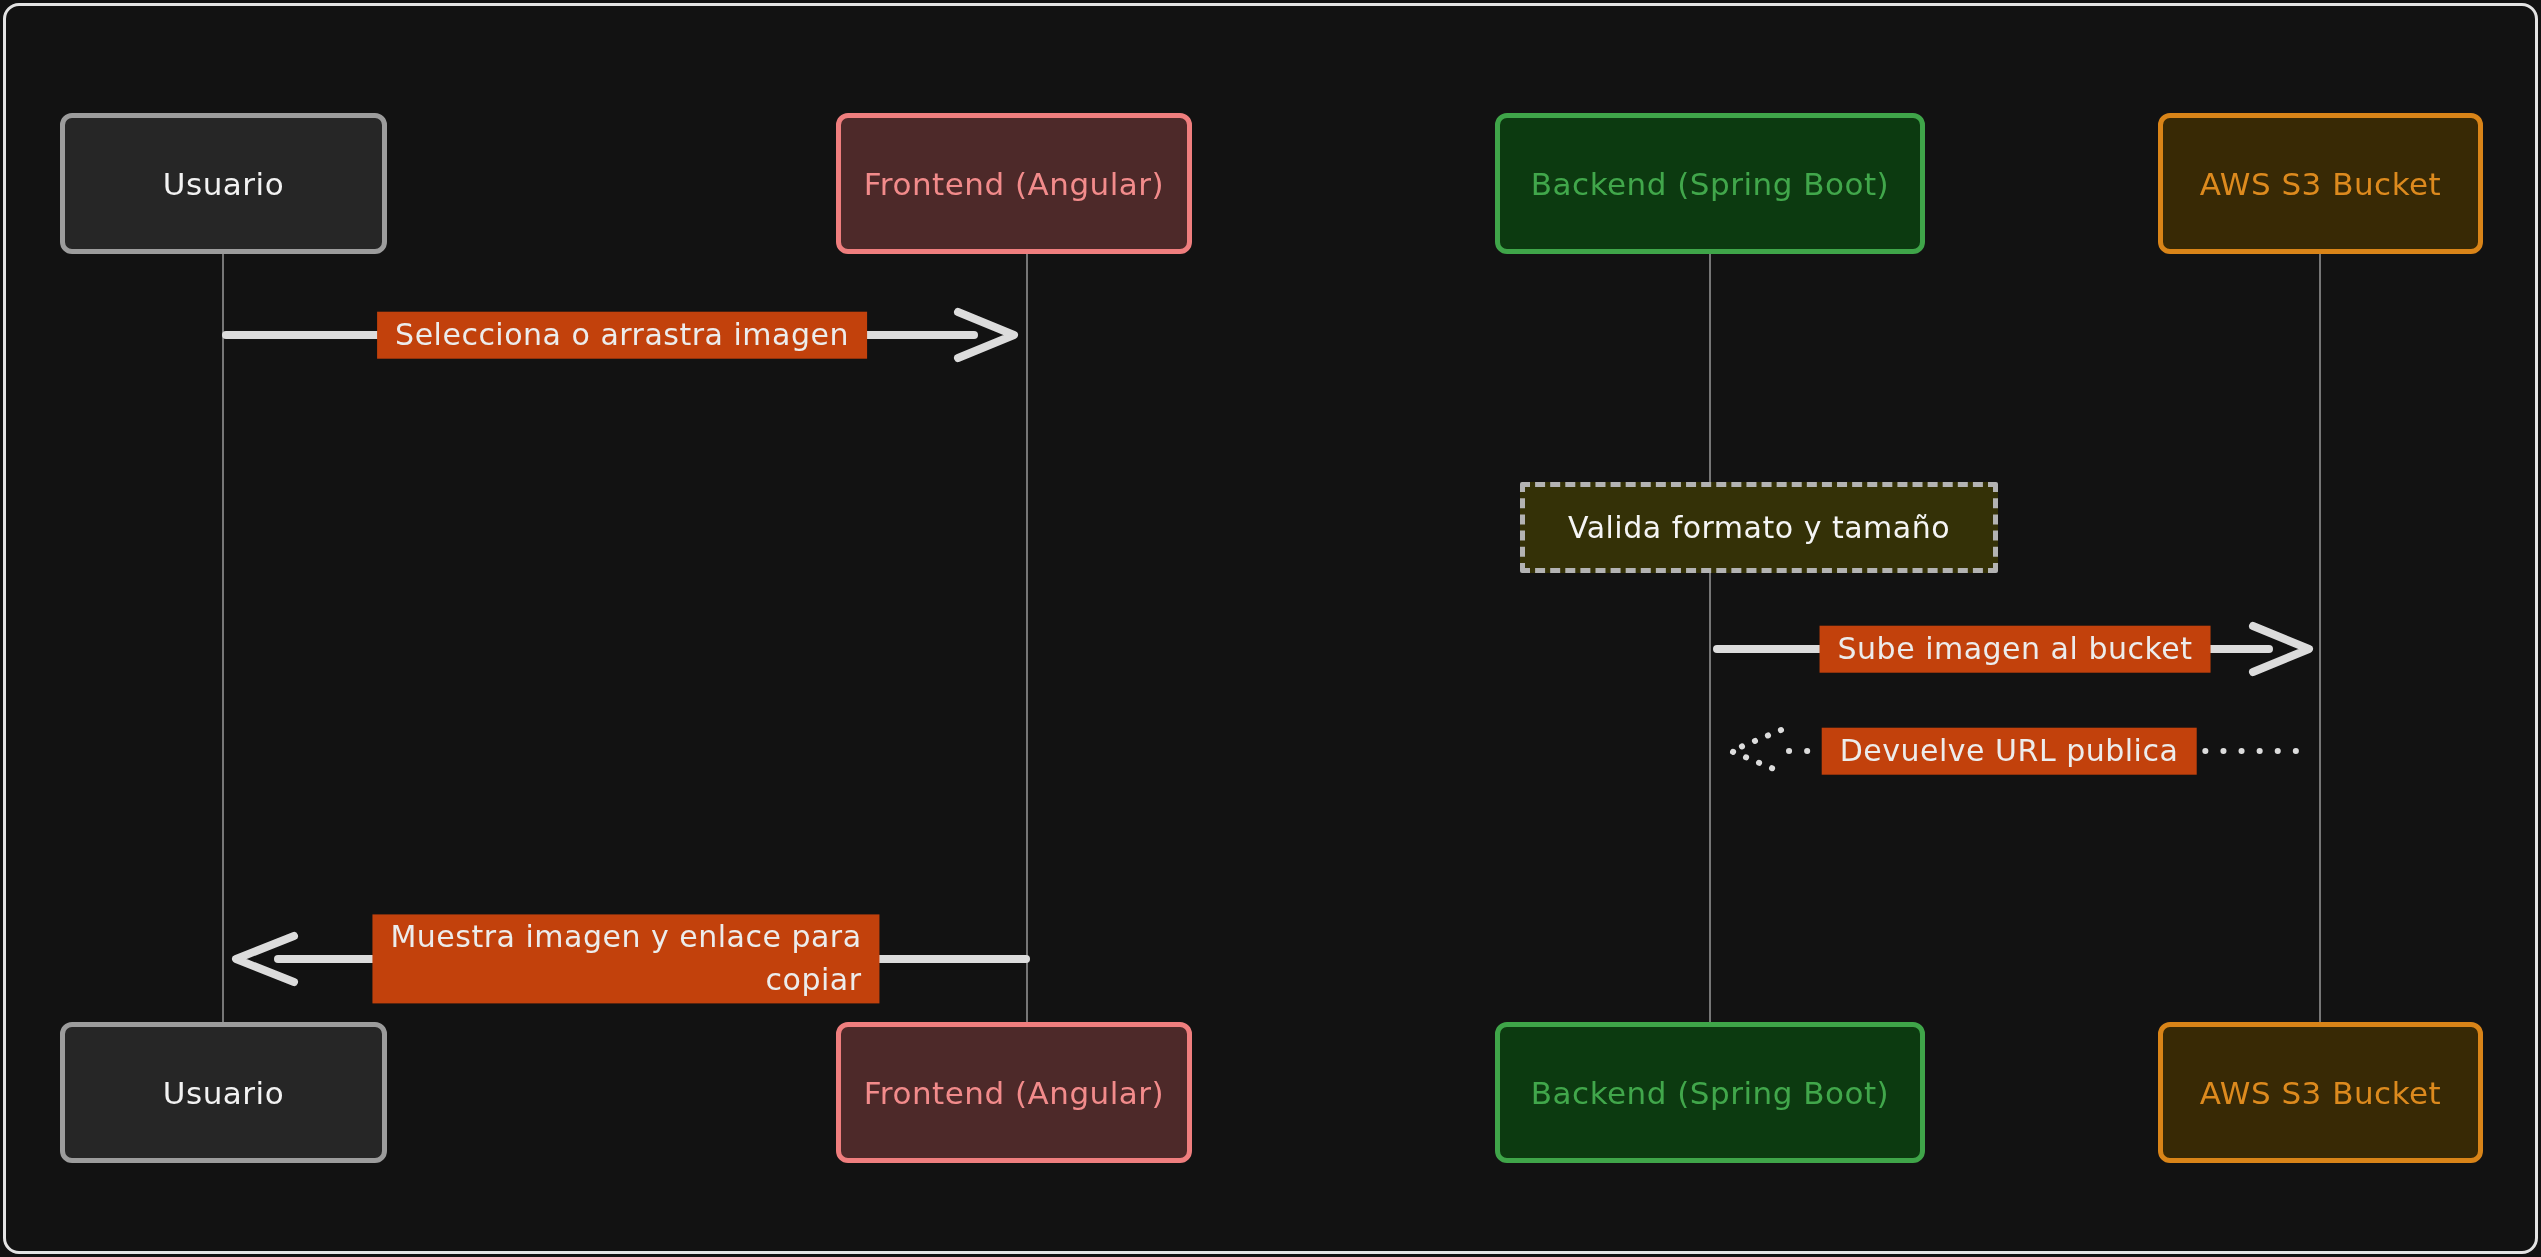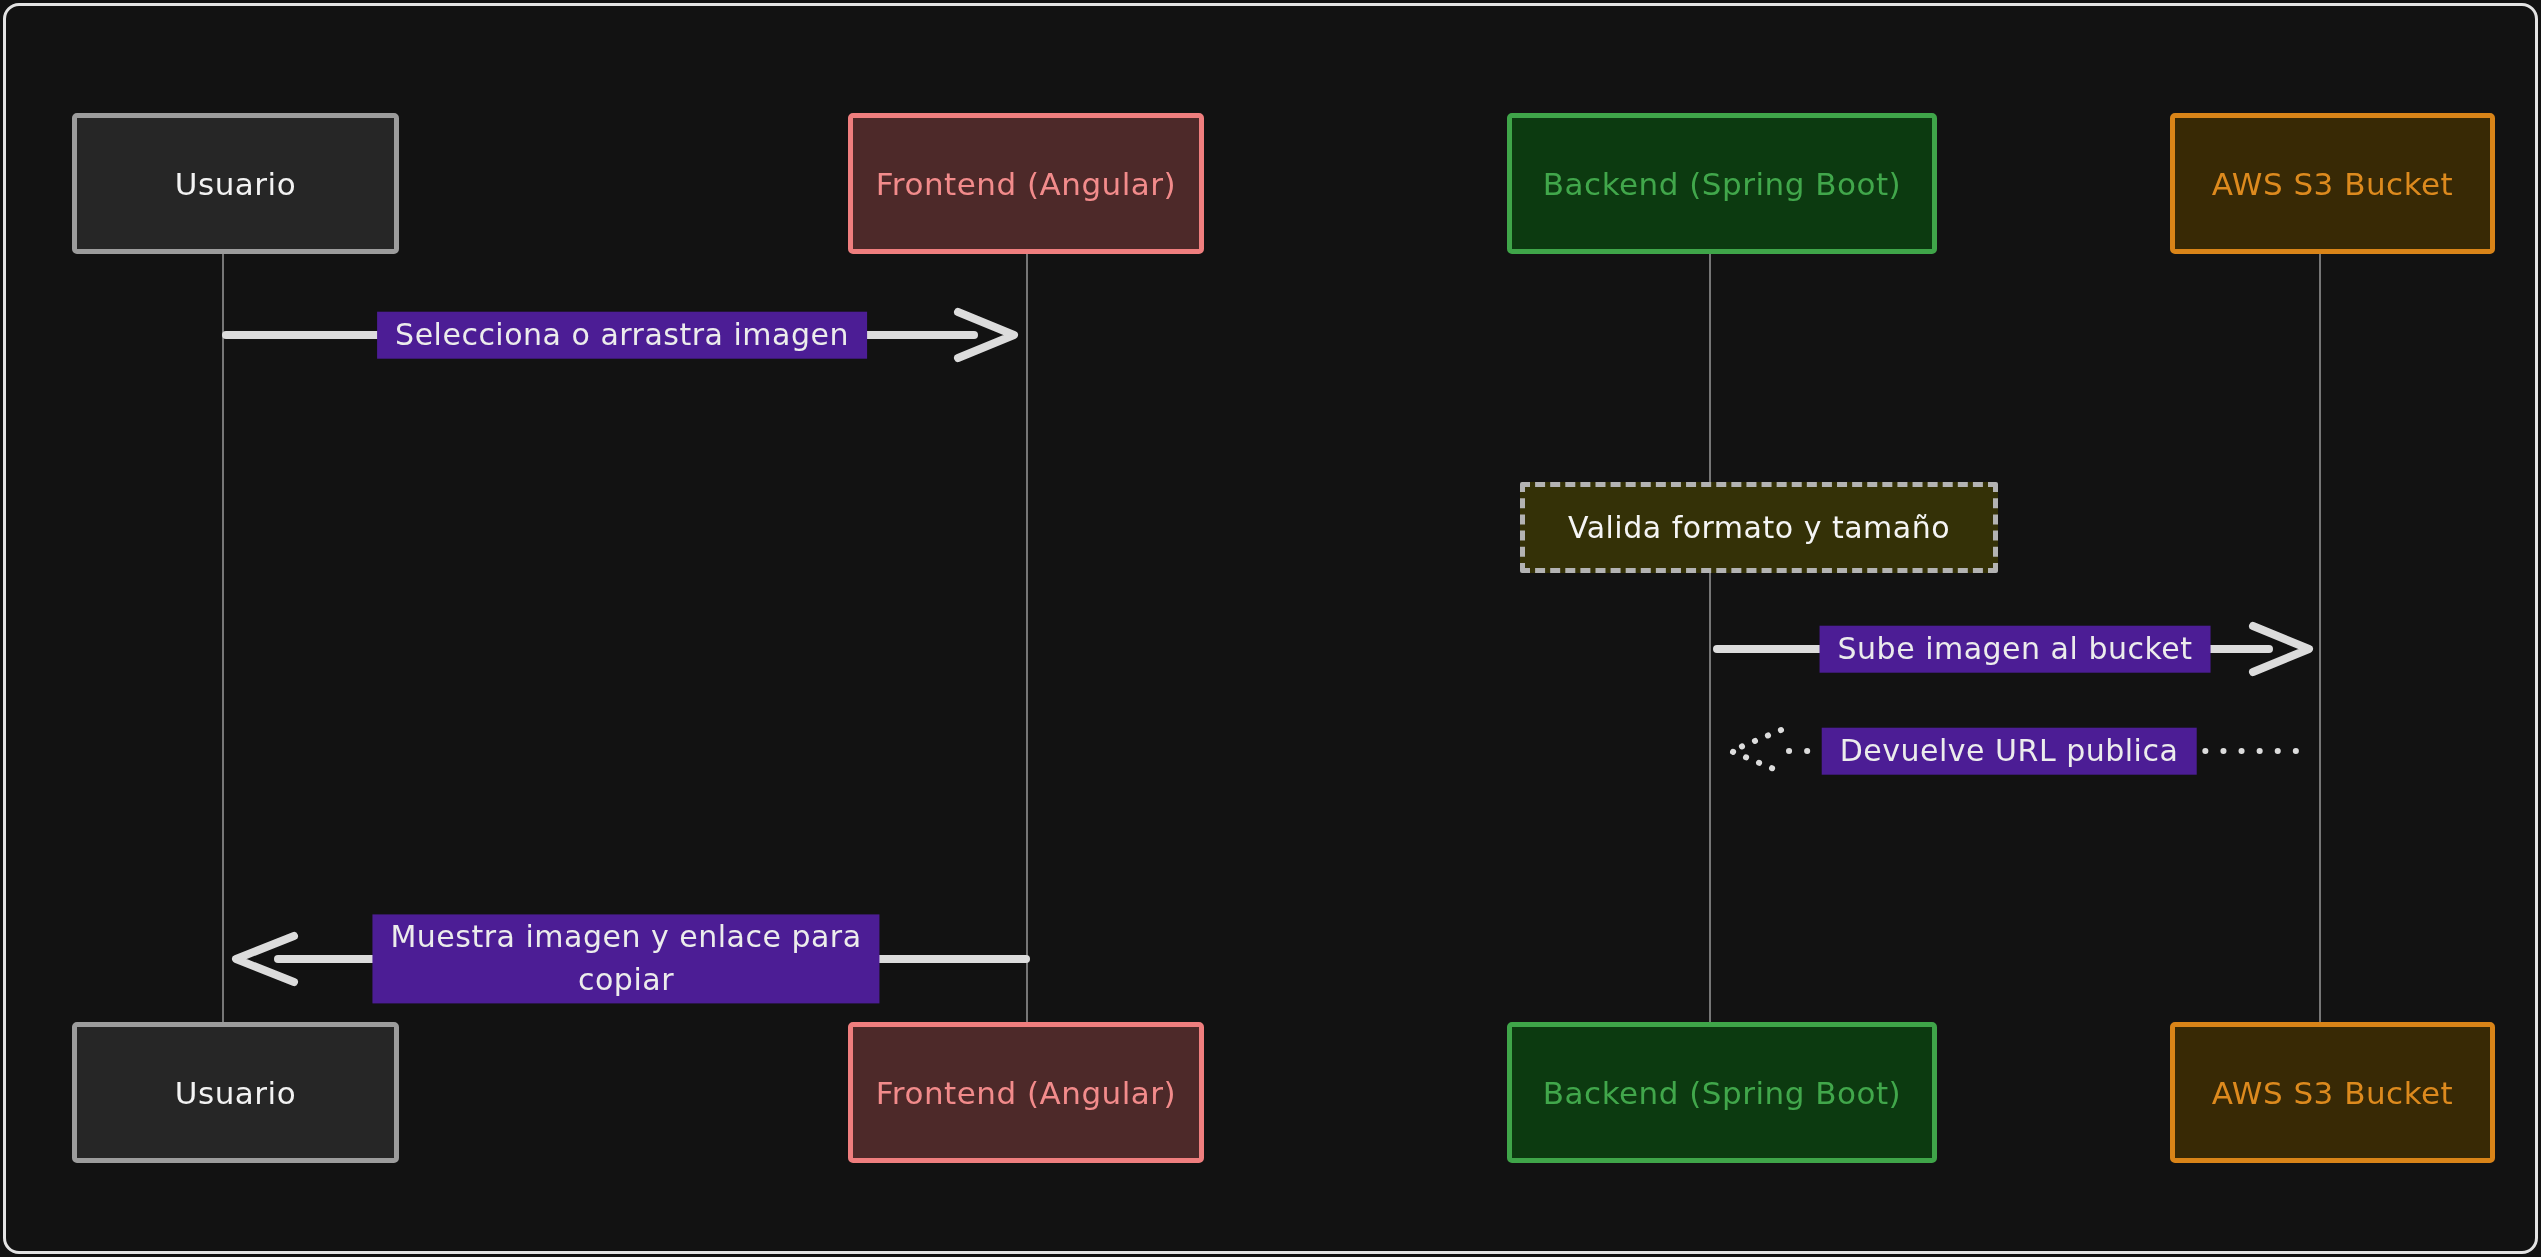--- a/index.html
+++ b/index.html
@@ -15,49 +15,48 @@
     border:3px solid #e3e3e3;
     border-radius:16px;
     pointer-events:none;
   }
   
   .box{
     position:absolute;
     height:141px;
     box-sizing:border-box;
     border:5px solid #999;
-    border-radius:5px;
+    border-radius:12px;
     display:flex;align-items:center;justify-content:center;
     font-size:31px;font-weight:500;
     letter-spacing:0.5px;
-    margin-left:12px;
   }
   .row-top{top:113px}
   .row-bottom{top:1022px}
   .pos-0{left:60px;width:327px}
   .pos-1{left:836px;width:356px}
   .pos-2{left:1495px;width:430px}
   .pos-3{left:2158px;width:325px}
   
   .lifeline{
     position:absolute;top:254px;height:770px;width:2px;
     background:#767676;
   }
   .ll-0{left:222px}.ll-1{left:1026px}.ll-2{left:1709px}.ll-3{left:2319px}
   
   .msg{position:absolute;height:64px;color:#dcdcdc;}
   .msg svg{position:absolute;left:0;top:0;}
   .msg-label{
     position:absolute;left:50%;top:50%;
     transform:translate(-50%,-50%);
-    background:#4c1d95;
+    background:#c2410c;
     padding:2px 18px;
     color:#ececec;
     font-size:30px;
-    text-align:center;
+    text-align:right;
     line-height:1.42;
     white-space:nowrap;
     letter-spacing:0.5px;
   }
   .msg-label span{display:block;}
   .m-1{left:222px;top:303px;width:800px}
   .m-2{left:1027px;top:405px;width:683px}
   .m-3{left:1713px;top:617px;width:604px}
   .m-4{left:1717px;top:719px;width:584px}
   .m-5{left:1043px;top:826px;width:667px}

